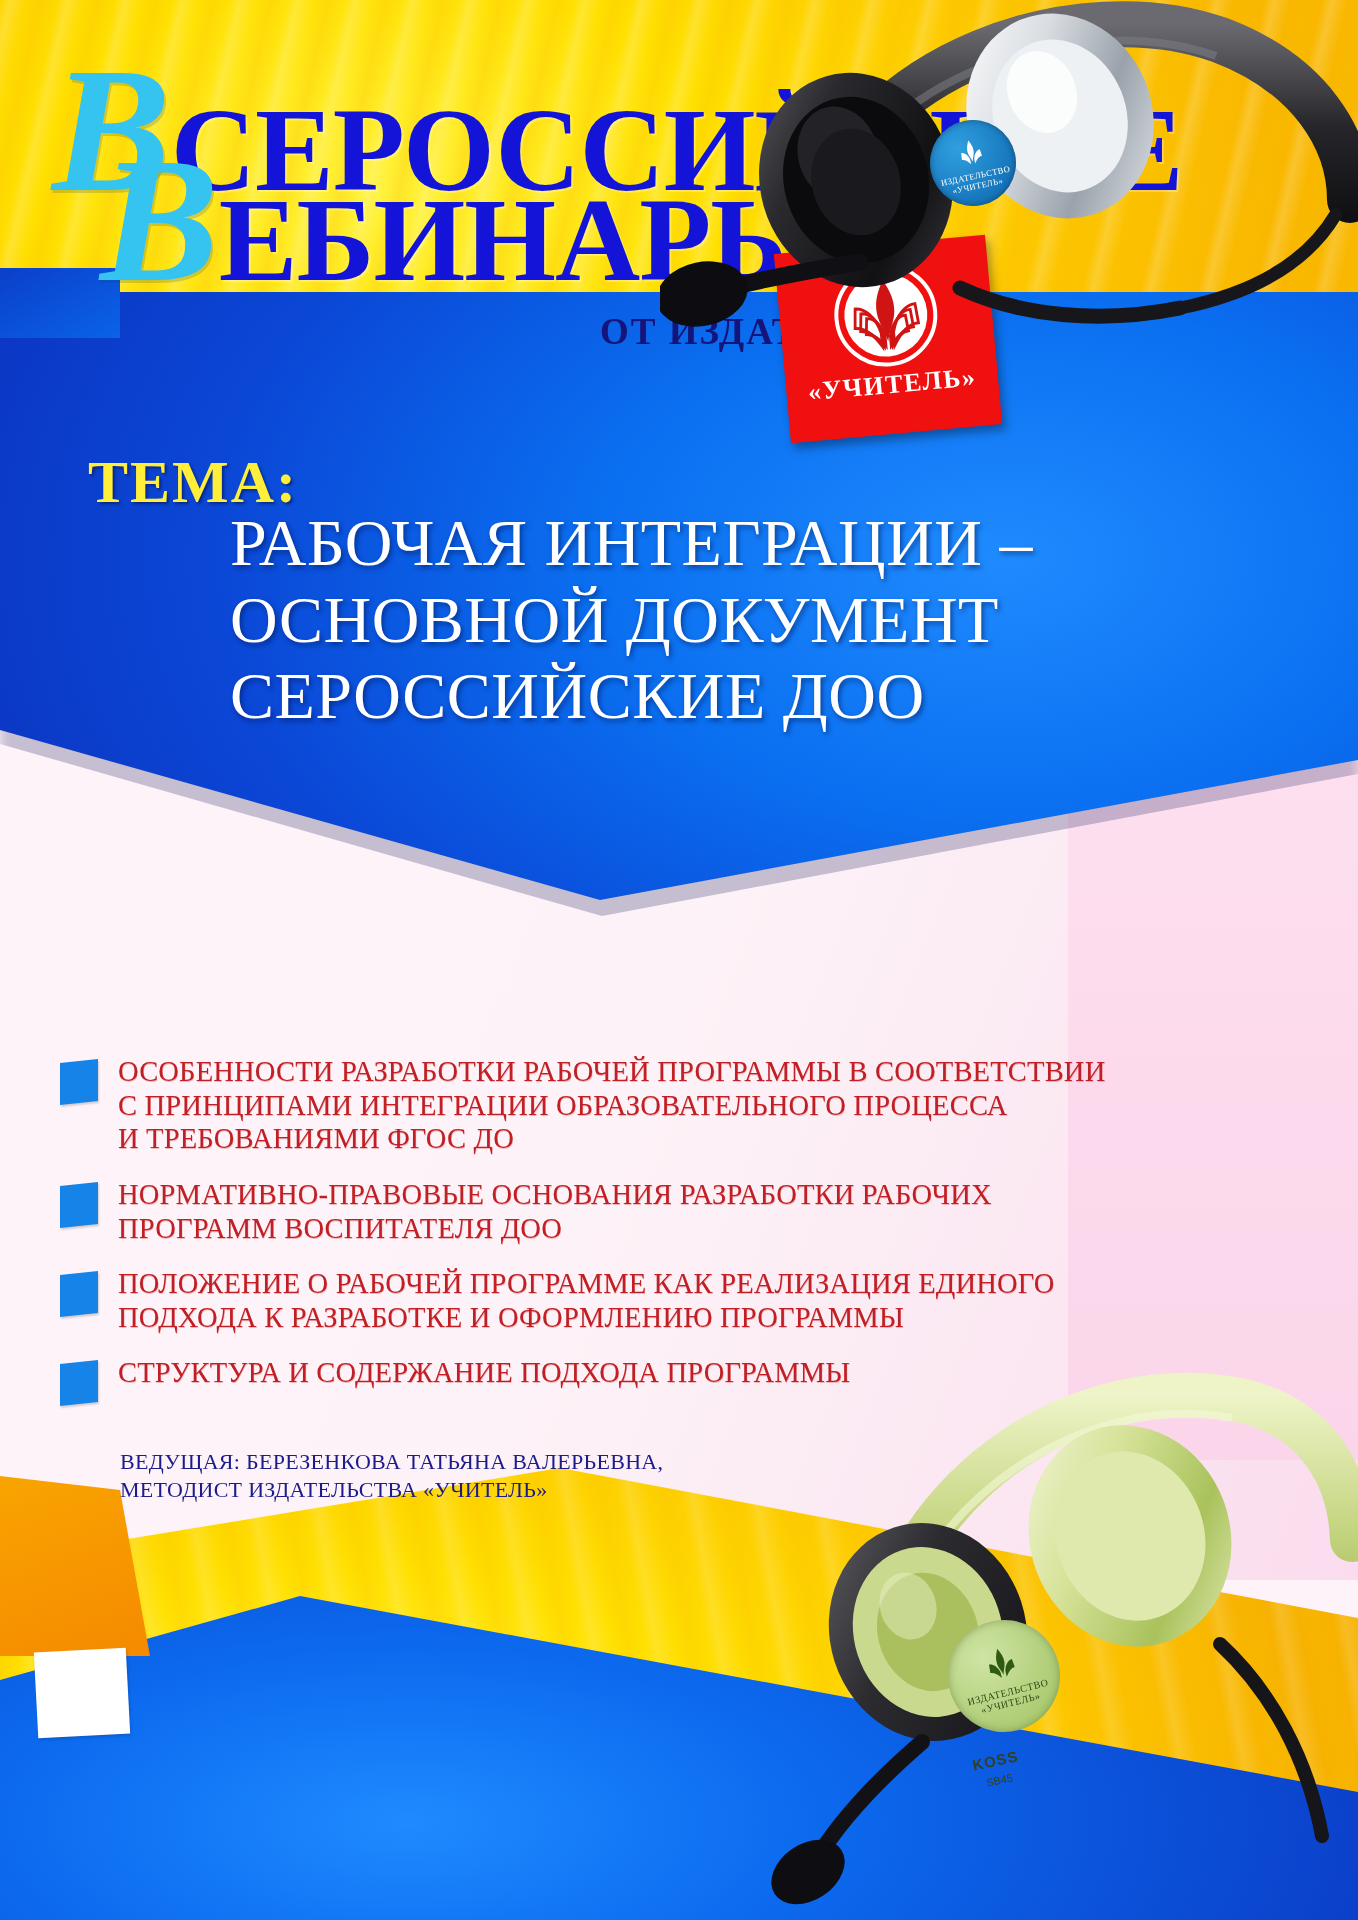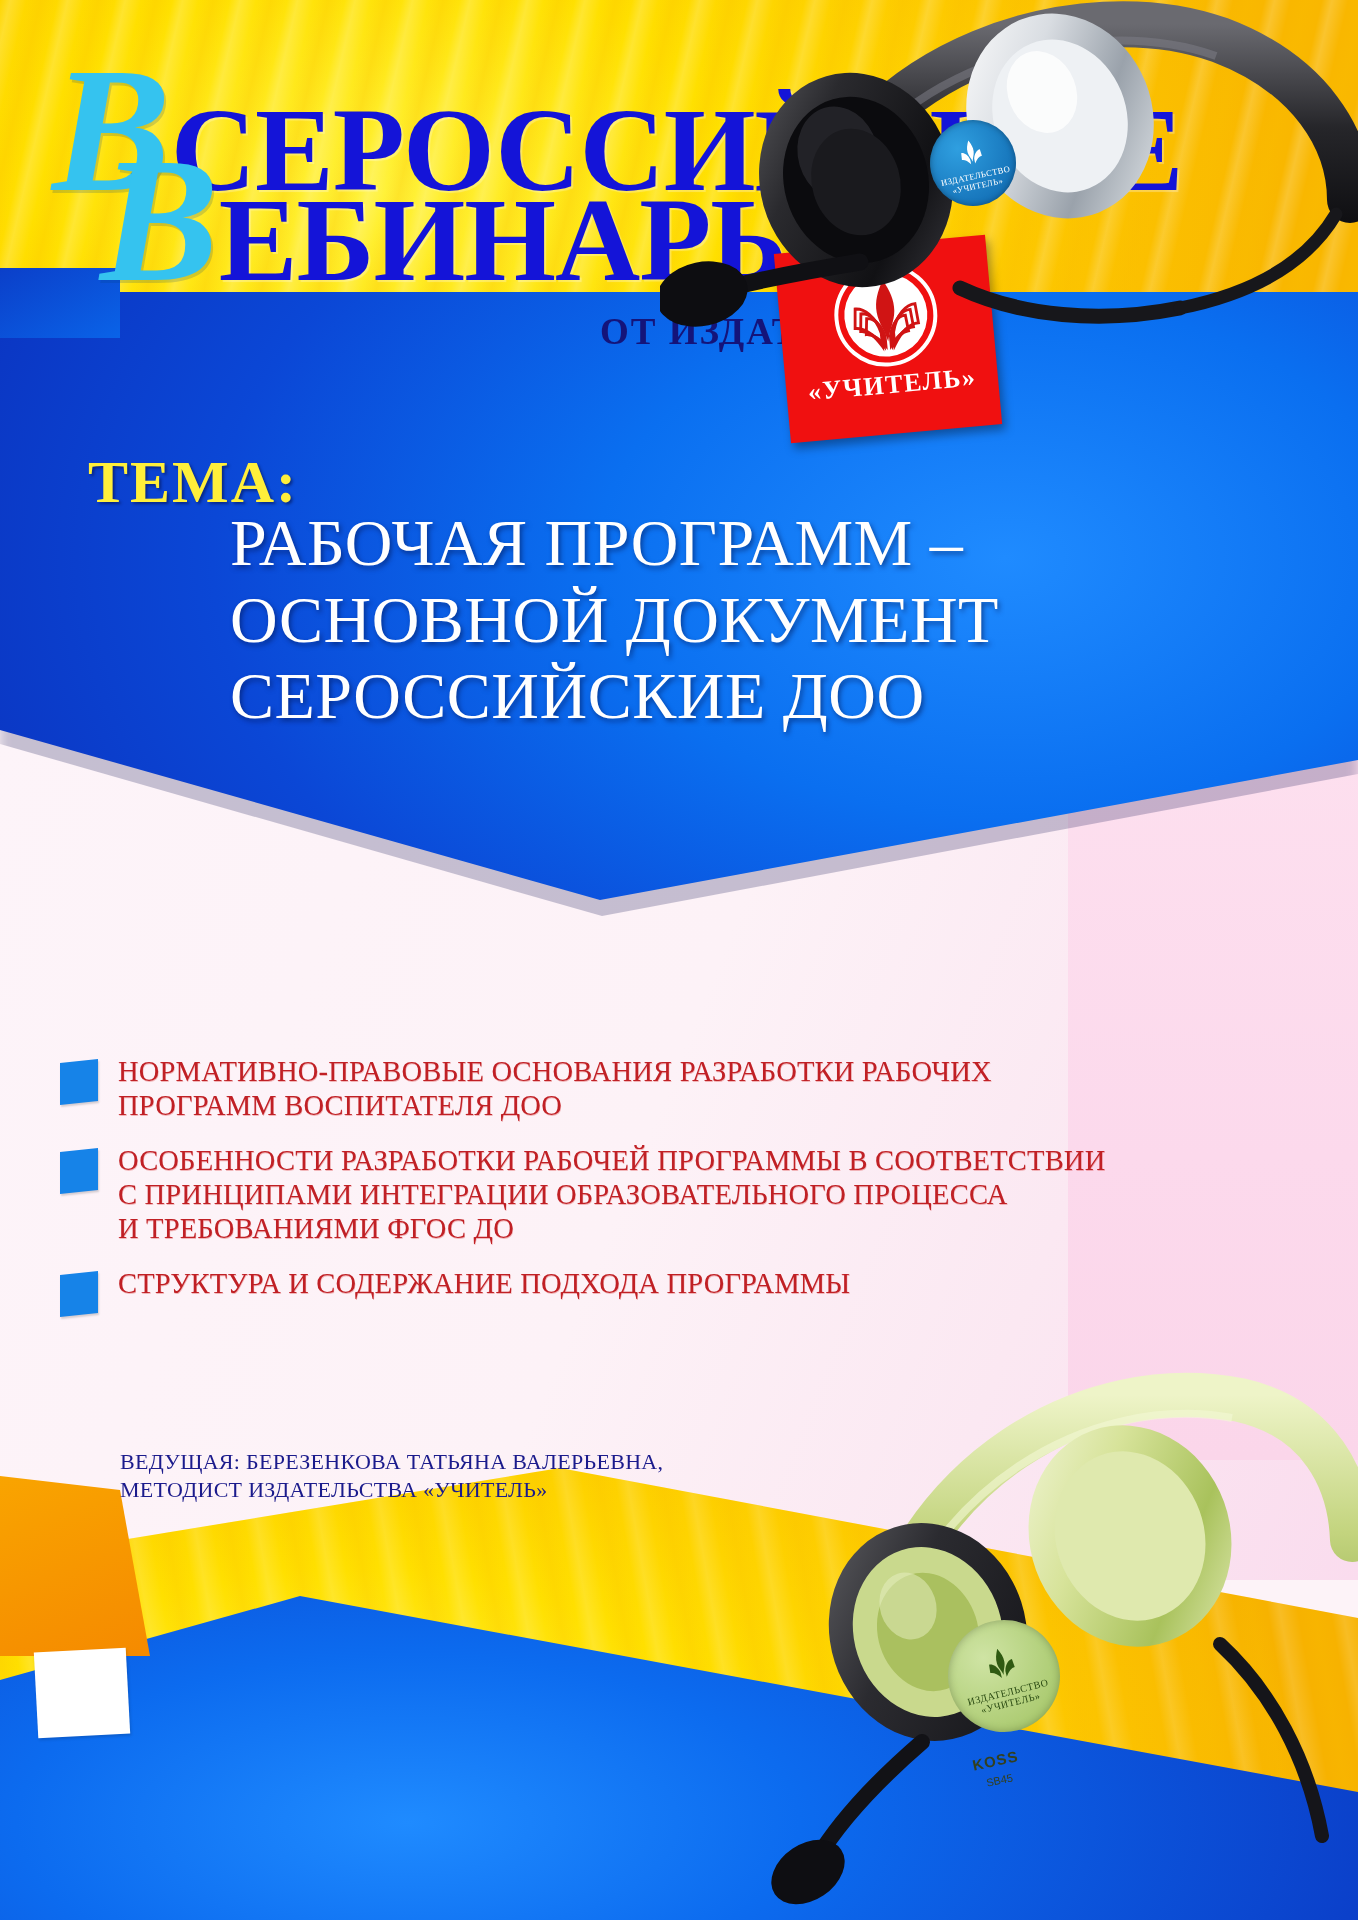--- a/index.html
+++ b/index.html
@@ -388,44 +388,51 @@
       <path d="M38 62 C 46 62, 54 70, 57 84 L 57 95 C 50 86, 44 80, 36 80 Z" fill="none" stroke="#d01414" stroke-width="3.2"></path>
       <path d="M94 50 C 84 50, 72 60, 67 80 L 67 95 C 76 80, 86 72, 96 72 Z" fill="none" stroke="#d01414" stroke-width="3.2"></path>
       <path d="M88 56 C 79 56, 69 65, 65 82 L 65 95 C 73 83, 81 76, 90 76 Z" fill="none" stroke="#d01414" stroke-width="3.2"></path>
       <path d="M82 62 C 74 62, 66 70, 63 84 L 63 95 C 70 86, 76 80, 84 80 Z" fill="none" stroke="#d01414" stroke-width="3.2"></path>
     </svg>
     <div class="brand">«УЧИТЕЛЬ»</div>
   </div>
 
   <div class="tema-label">ТЕМА:</div>
   <div class="main-title">
-    <span class="tl">РАБОЧАЯ ПРОГРАММ –</span>
+    <span class="tl">РАБОЧАЯ ИНТЕГРАЦИИ –</span>
     <span class="tl">ОСНОВНОЙ ДОКУМЕНТ</span>
     <span class="tl">СЕРОССИЙСКИЕ ДОО</span>
   </div>
 
   <div class="bullets">
-
-    <div class="bullet-row">
-      <div class="bullet-mark"></div>
-      <div class="bullet-text">
-        <span class="bl">НОРМАТИВНО-ПРАВОВЫЕ ОСНОВАНИЯ РАЗРАБОТКИ РАБОЧИХ</span>
-        <span class="bl">ПРОГРАММ ВОСПИТАТЕЛЯ ДОО</span>
-      </div>
-    </div>
 
     <div class="bullet-row">
       <div class="bullet-mark"></div>
       <div class="bullet-text">
         <span class="bl">ОСОБЕННОСТИ РАЗРАБОТКИ РАБОЧЕЙ ПРОГРАММЫ В СООТВЕТСТВИИ</span>
         <span class="bl">С ПРИНЦИПАМИ ИНТЕГРАЦИИ ОБРАЗОВАТЕЛЬНОГО ПРОЦЕССА</span>
         <span class="bl">И ТРЕБОВАНИЯМИ ФГОС ДО</span>
       </div>
     </div>
 
+    <div class="bullet-row">
+      <div class="bullet-mark"></div>
+      <div class="bullet-text">
+        <span class="bl">НОРМАТИВНО-ПРАВОВЫЕ ОСНОВАНИЯ РАЗРАБОТКИ РАБОЧИХ</span>
+        <span class="bl">ПРОГРАММ ВОСПИТАТЕЛЯ ДОО</span>
+      </div>
+    </div>
+
+    <div class="bullet-row">
+      <div class="bullet-mark"></div>
+      <div class="bullet-text">
+        <span class="bl">ПОЛОЖЕНИЕ О РАБОЧЕЙ ПРОГРАММЕ КАК РЕАЛИЗАЦИЯ ЕДИНОГО</span>
+        <span class="bl">ПОДХОДА К РАЗРАБОТКЕ И ОФОРМЛЕНИЮ ПРОГРАММЫ</span>
+      </div>
+    </div>
 
     <div class="bullet-row">
       <div class="bullet-mark"></div>
       <div class="bullet-text">
         <span class="bl">СТРУКТУРА И СОДЕРЖАНИЕ ПОДХОДА ПРОГРАММЫ</span>
       </div>
     </div>
 
   </div>
 

